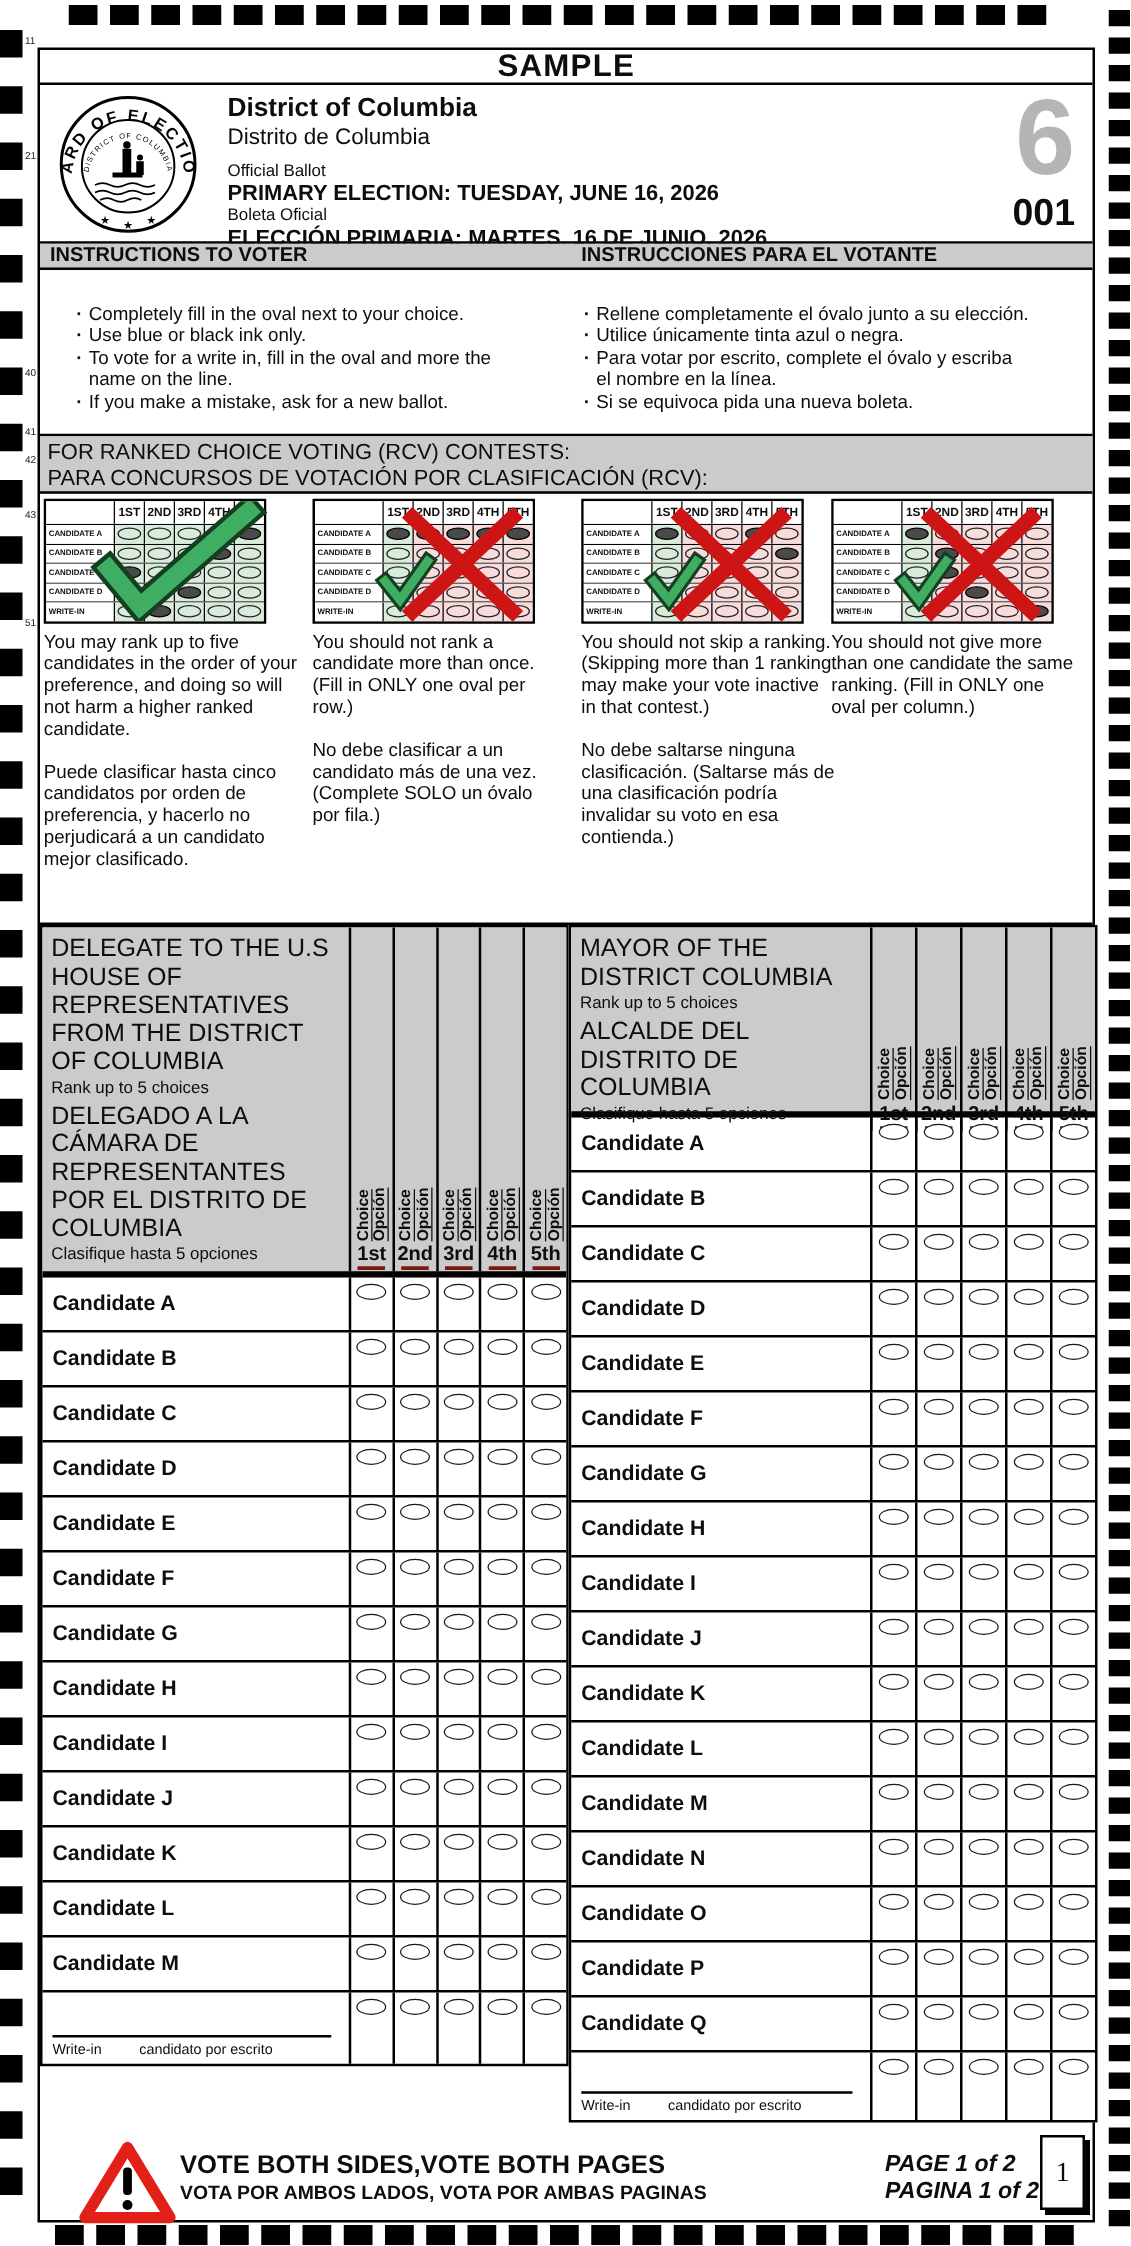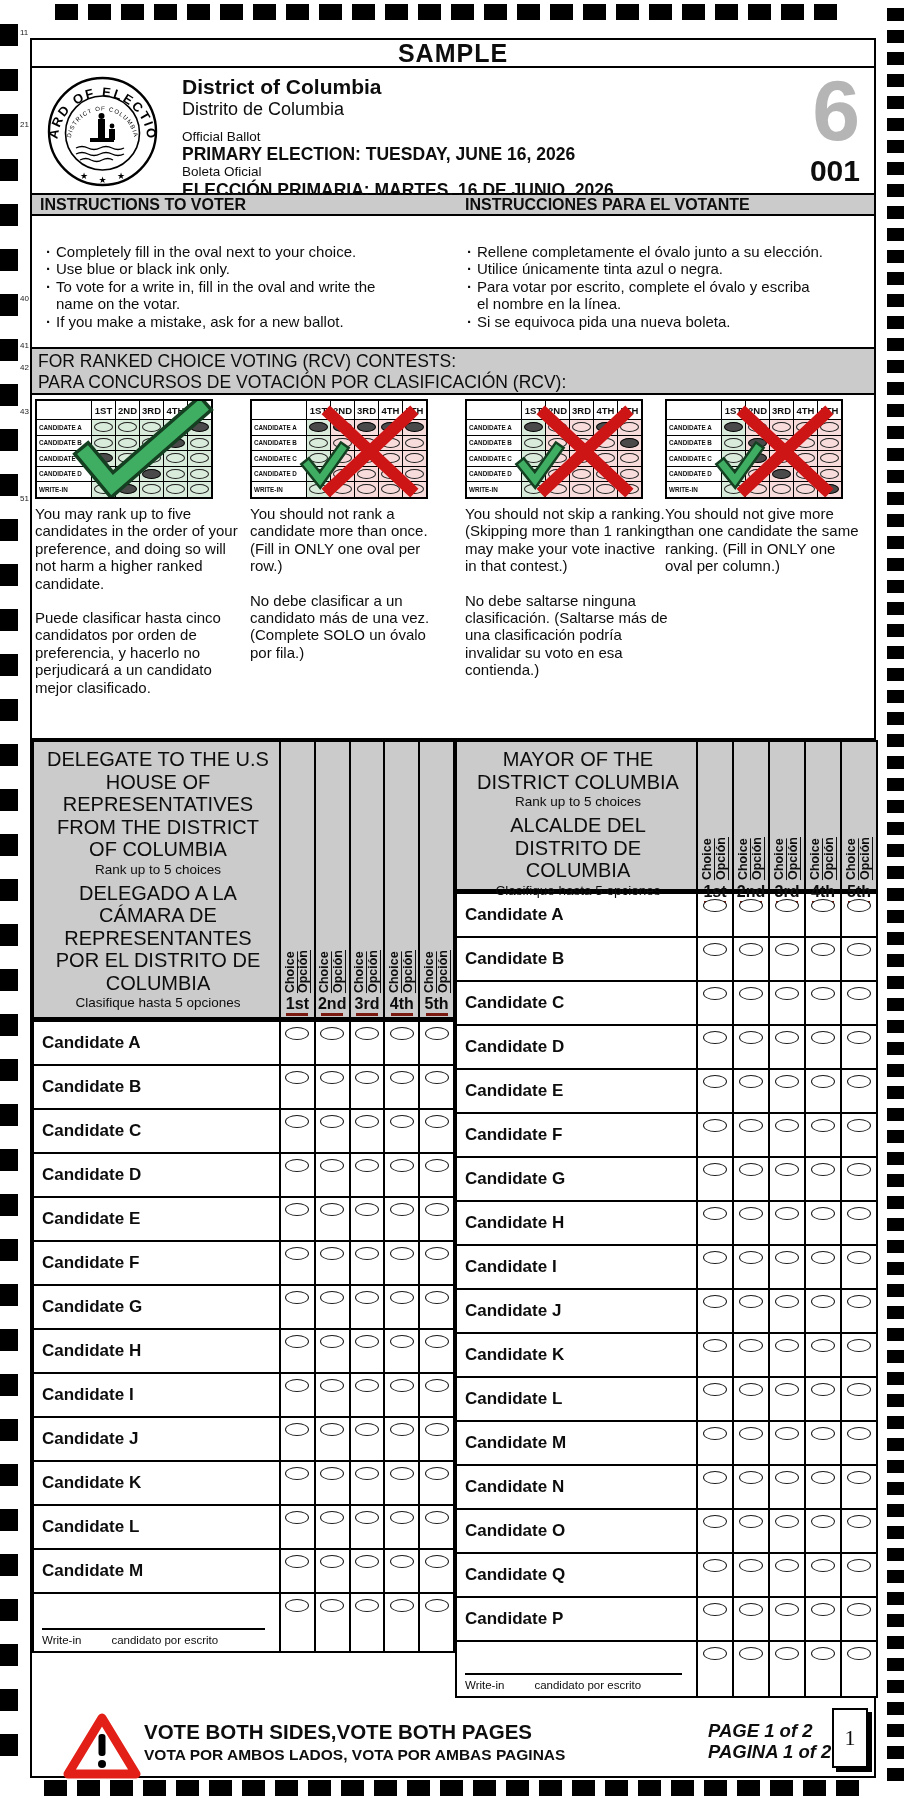--- a/index.html
+++ b/index.html
@@ -25,21 +25,21 @@
   .style-num { position:absolute; right:14px; top:2px; font-size:86px; font-weight:bold; color:#b5b5b5; line-height:0.95; }
   .serial-num { position:absolute; right:14px; top:86px; font-size:30px; font-weight:bold; }
 
   .instr-titlebar { position:absolute; left:0; top:155px; width:100%; height:21px; background:#cbcbcb;
      border-bottom:2px solid #000; font-weight:bold; font-size:16px; line-height:20px; }
   .instr-titlebar .t-en { position:absolute; left:8px; }
   .instr-titlebar .t-es { position:absolute; left:433px; }
 
   .instr-body { position:absolute; left:0; top:176px; width:100%; height:133px; border-bottom:2px solid #000; }
   .instr-col { position:absolute; top:27px; font-size:15px; line-height:17.4px; }
-  .instr-col.en { left:12px; width:352px; }
+  .instr-col.en { left:27px; width:352px; }
   .instr-col.es { left:433px; width:360px; }
   .instr-col li { list-style:none; position:relative; padding-left:12px; }
   .instr-col li::before { content:"·"; position:absolute; left:2px; font-weight:bold; }
 
   .rcv-bar { position:absolute; left:0; top:309px; width:100%; height:46px; background:#cbcbcb;
      border-bottom:2px solid #000; font-weight:normal; font-size:17.5px; line-height:21px; padding:2px 6px; }
 
   .examples { position:absolute; left:0; top:355px; width:100%; height:345px; border-bottom:2px solid #000; }
   .example { position:absolute; top:0; }
   .ex-grid { position:relative; width:178px; border:2px solid #000; background:#fff; margin-top:4px; }
@@ -51,21 +51,21 @@
   .goval { width:19px; height:10px; border:1.4px solid #222; border-radius:50%; background:transparent; }
   .goval.filled { background:#4a4a4a; border-color:#000; }
   .bg-mint { background:#d9ecdb; }
   .bg-pink { background:#f8dcdc; }
   .ex-overlay { position:absolute; left:0; top:0; pointer-events:none; }
   .ex-text { position:absolute; top:110px; font-size:15px; line-height:17.4px; }
   .ex-text p + p { margin-top:17px; }
 
   .contest { position:absolute; width:423px; border:2px solid #000; background:#fff; }
   .c-head { display:grid; background:#cbcbcb; border-bottom:5px solid #000; }
-  .c-head-text { padding:6px 4px 2px 7px;text-align:center; }
+  .c-head-text { padding:6px 4px 2px 7px; }
   .c-title { font-size:20px; line-height:22.5px; }
   .c-ranknote { font-size:13.5px; line-height:16px; margin:1px 0 4px; }
   .c-choice-col { border-left:2px solid #000; display:flex; flex-direction:column; justify-content:flex-end; align-items:center; padding-bottom:1px; }
   .vwords { display:flex; gap:0px; margin-bottom:2px; }
   .vword { writing-mode:vertical-rl; transform:rotate(180deg); font-size:12.5px; font-weight:bold; text-decoration:underline; line-height:1.1; }
   .rank-label { font-size:16px; font-weight:bold; line-height:17px; }
   .rank-mark { width:22px; height:3px; background:#7a1a10; margin-top:1px; }
   .cand-row { display:grid; border-bottom:2px solid #000; }
   .cand-row:last-child { border-bottom:none; }
   .cand-name { display:flex; align-items:center; padding-left:8px; font-weight:bold; font-size:17px; }
@@ -313,21 +313,21 @@
 
     <div class="instr-titlebar">
       <span class="t-en">INSTRUCTIONS TO VOTER</span>
       <span class="t-es">INSTRUCCIONES PARA EL VOTANTE</span>
     </div>
 
     <div class="instr-body">
       <ul class="instr-col en" id="instr-en">
           <li><span>Completely fill in the oval next to your choice.</span></li>
           <li><span>Use blue or black ink only.</span></li>
-          <li><span>To vote for a write in, fill in the oval and write the name on the votar.</span></li>
+          <li><span>To vote for a write in, fill in the oval and more the name on the line.</span></li>
           <li><span>If you make a mistake, ask for a new ballot.</span></li>
         </ul>
       <ul class="instr-col es" id="instr-es">
           <li><span>Rellene completamente el óvalo junto a su elección.</span></li>
           <li><span>Utilice únicamente tinta azul o negra.</span></li>
           <li><span>Para votar por escrito, complete el óvalo y escriba el nombre en la línea.</span></li>
           <li><span>Si se equivoca pida una nueva boleta.</span></li>
         </ul>
     </div>
 
@@ -1403,39 +1403,39 @@
               <div class="oval"></div>
             </div>
             <div class="oval-cell">
               <div class="oval"></div>
             </div>
             <div class="oval-cell">
               <div class="oval"></div>
             </div>
           </div>
           <div class="cand-row" style="grid-template-columns: 239px repeat(5, 1fr); height: 44px;">
+            <div class="cand-name">Candidate P</div>
+            <div class="oval-cell">
+              <div class="oval"></div>
+            </div>
+            <div class="oval-cell">
+              <div class="oval"></div>
+            </div>
+            <div class="oval-cell">
+              <div class="oval"></div>
+            </div>
+            <div class="oval-cell">
+              <div class="oval"></div>
+            </div>
+            <div class="oval-cell">
+              <div class="oval"></div>
+            </div>
+          </div>
+          <div class="cand-row" style="grid-template-columns: 239px repeat(5, 1fr); height: 44px;">
             <div class="cand-name">Candidate Q</div>
-            <div class="oval-cell">
-              <div class="oval"></div>
-            </div>
-            <div class="oval-cell">
-              <div class="oval"></div>
-            </div>
-            <div class="oval-cell">
-              <div class="oval"></div>
-            </div>
-            <div class="oval-cell">
-              <div class="oval"></div>
-            </div>
-            <div class="oval-cell">
-              <div class="oval"></div>
-            </div>
-          </div>
-          <div class="cand-row" style="grid-template-columns: 239px repeat(5, 1fr); height: 44px;">
-            <div class="cand-name">Candidate P</div>
             <div class="oval-cell">
               <div class="oval"></div>
             </div>
             <div class="oval-cell">
               <div class="oval"></div>
             </div>
             <div class="oval-cell">
               <div class="oval"></div>
             </div>
             <div class="oval-cell">

